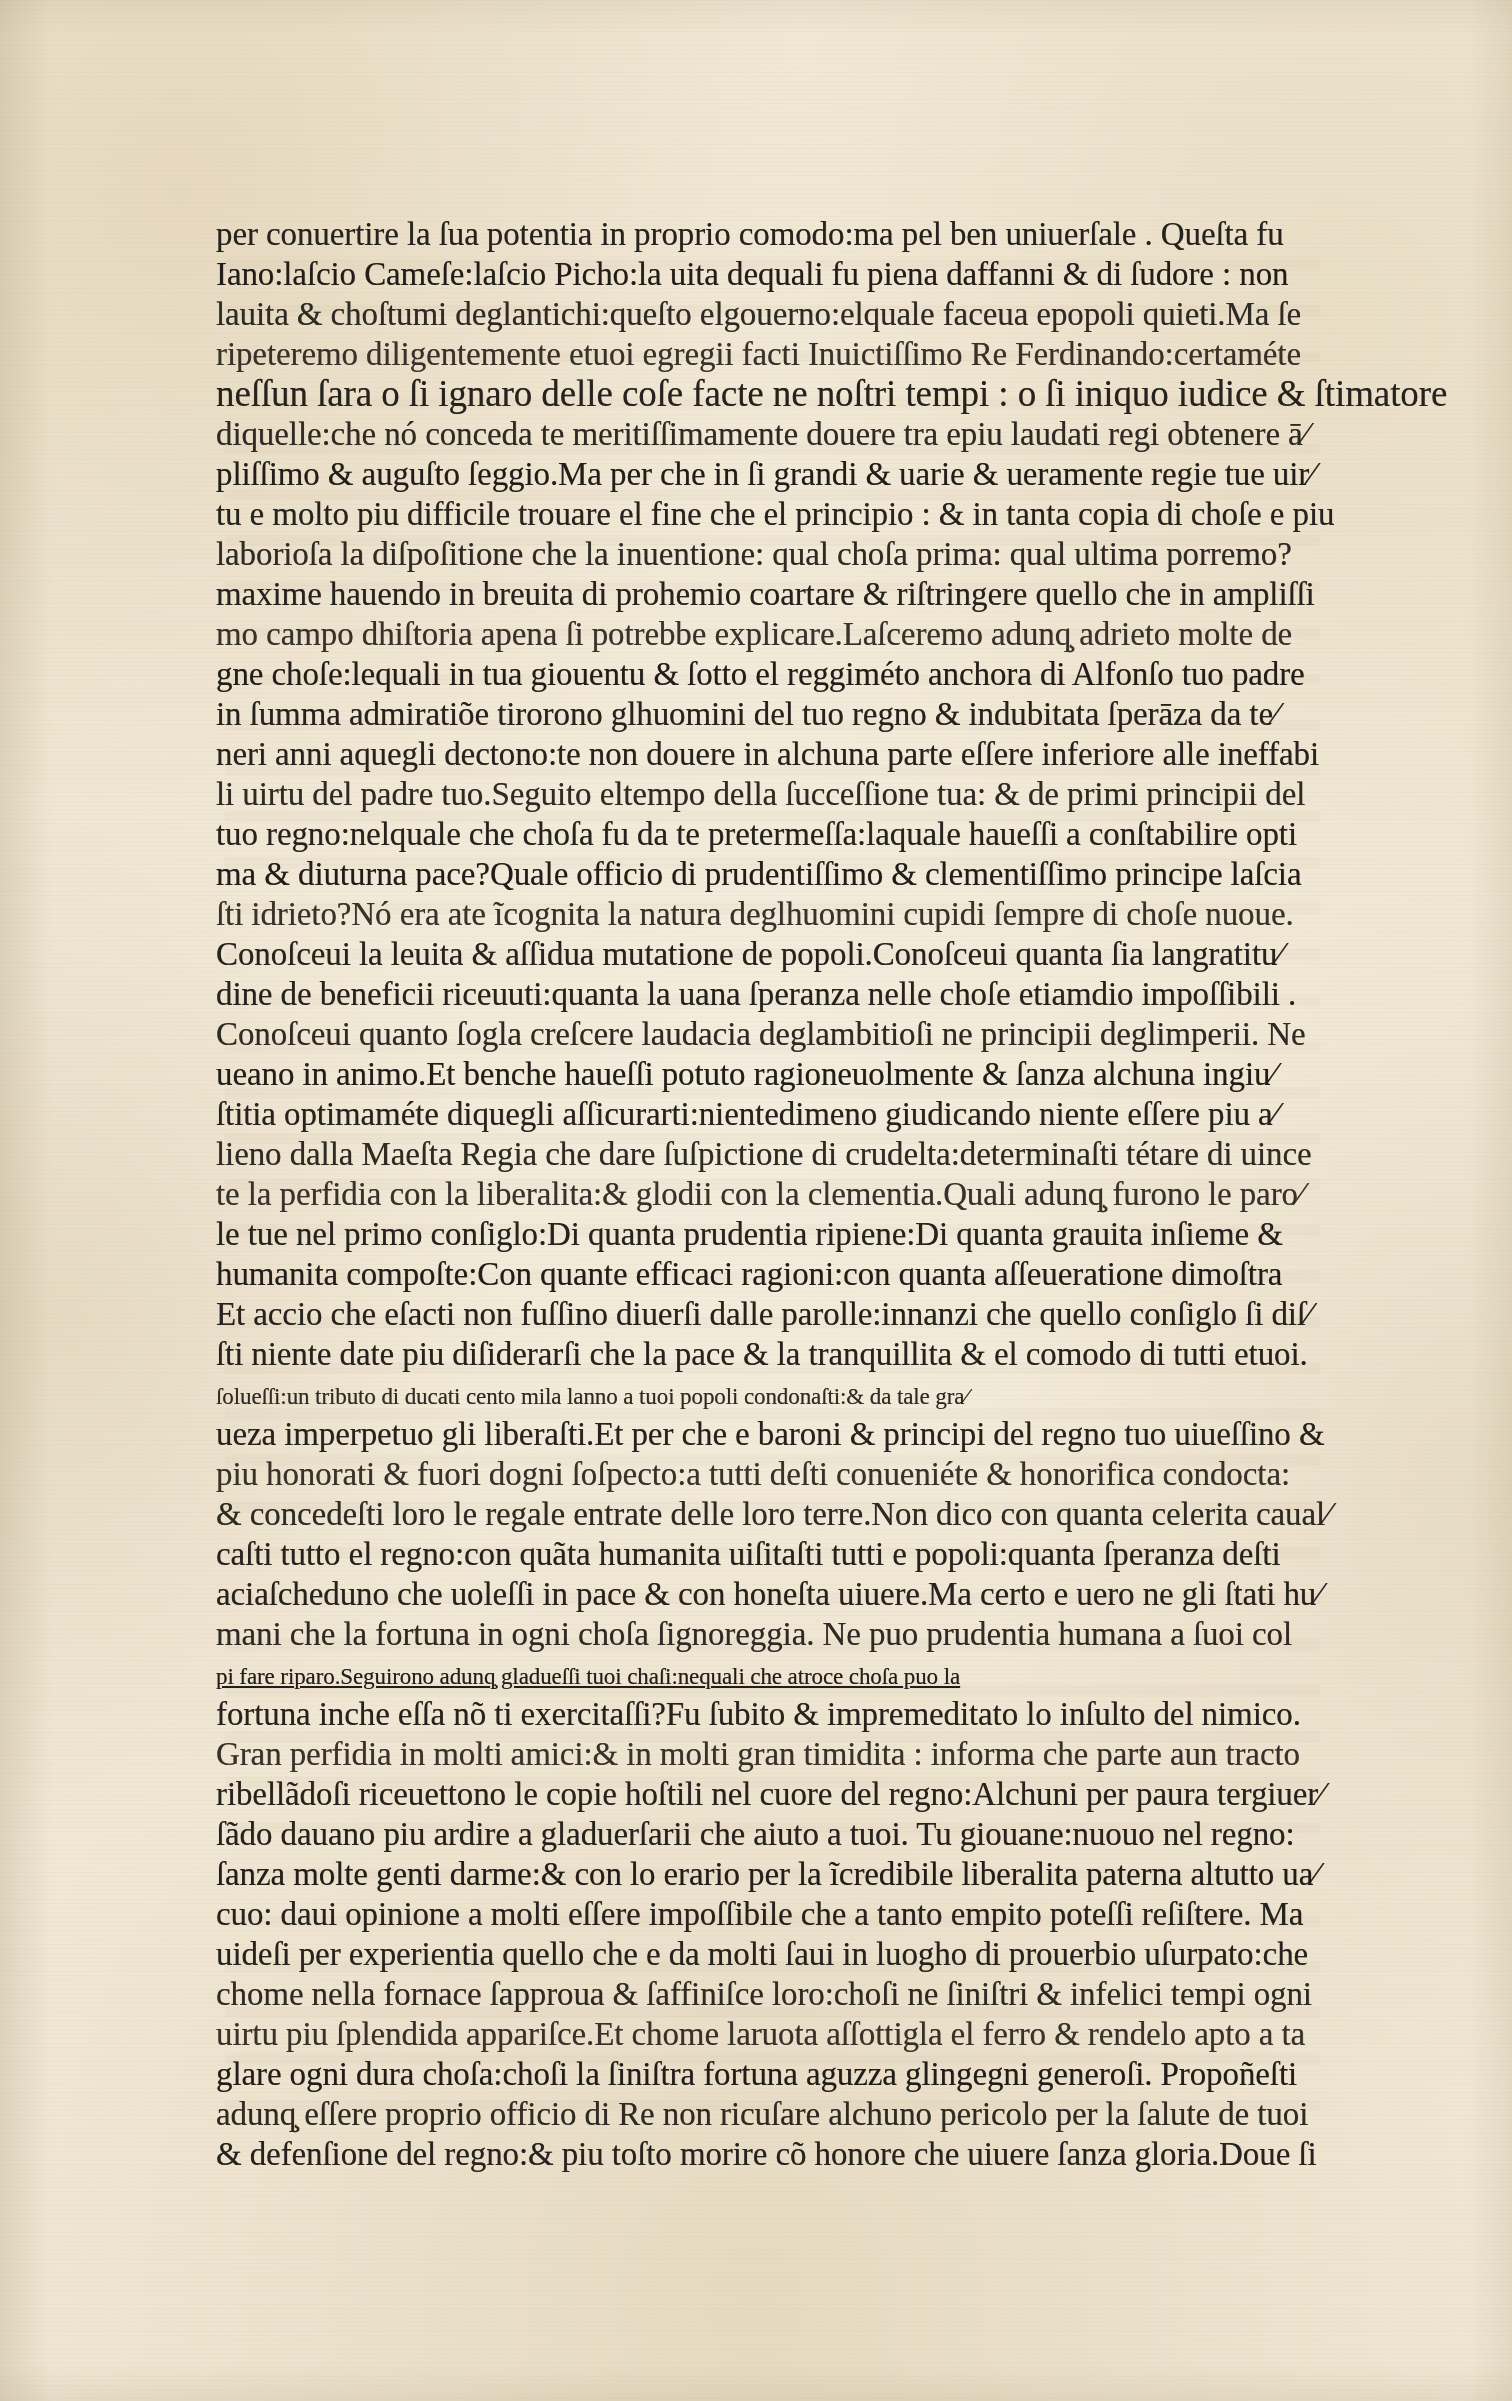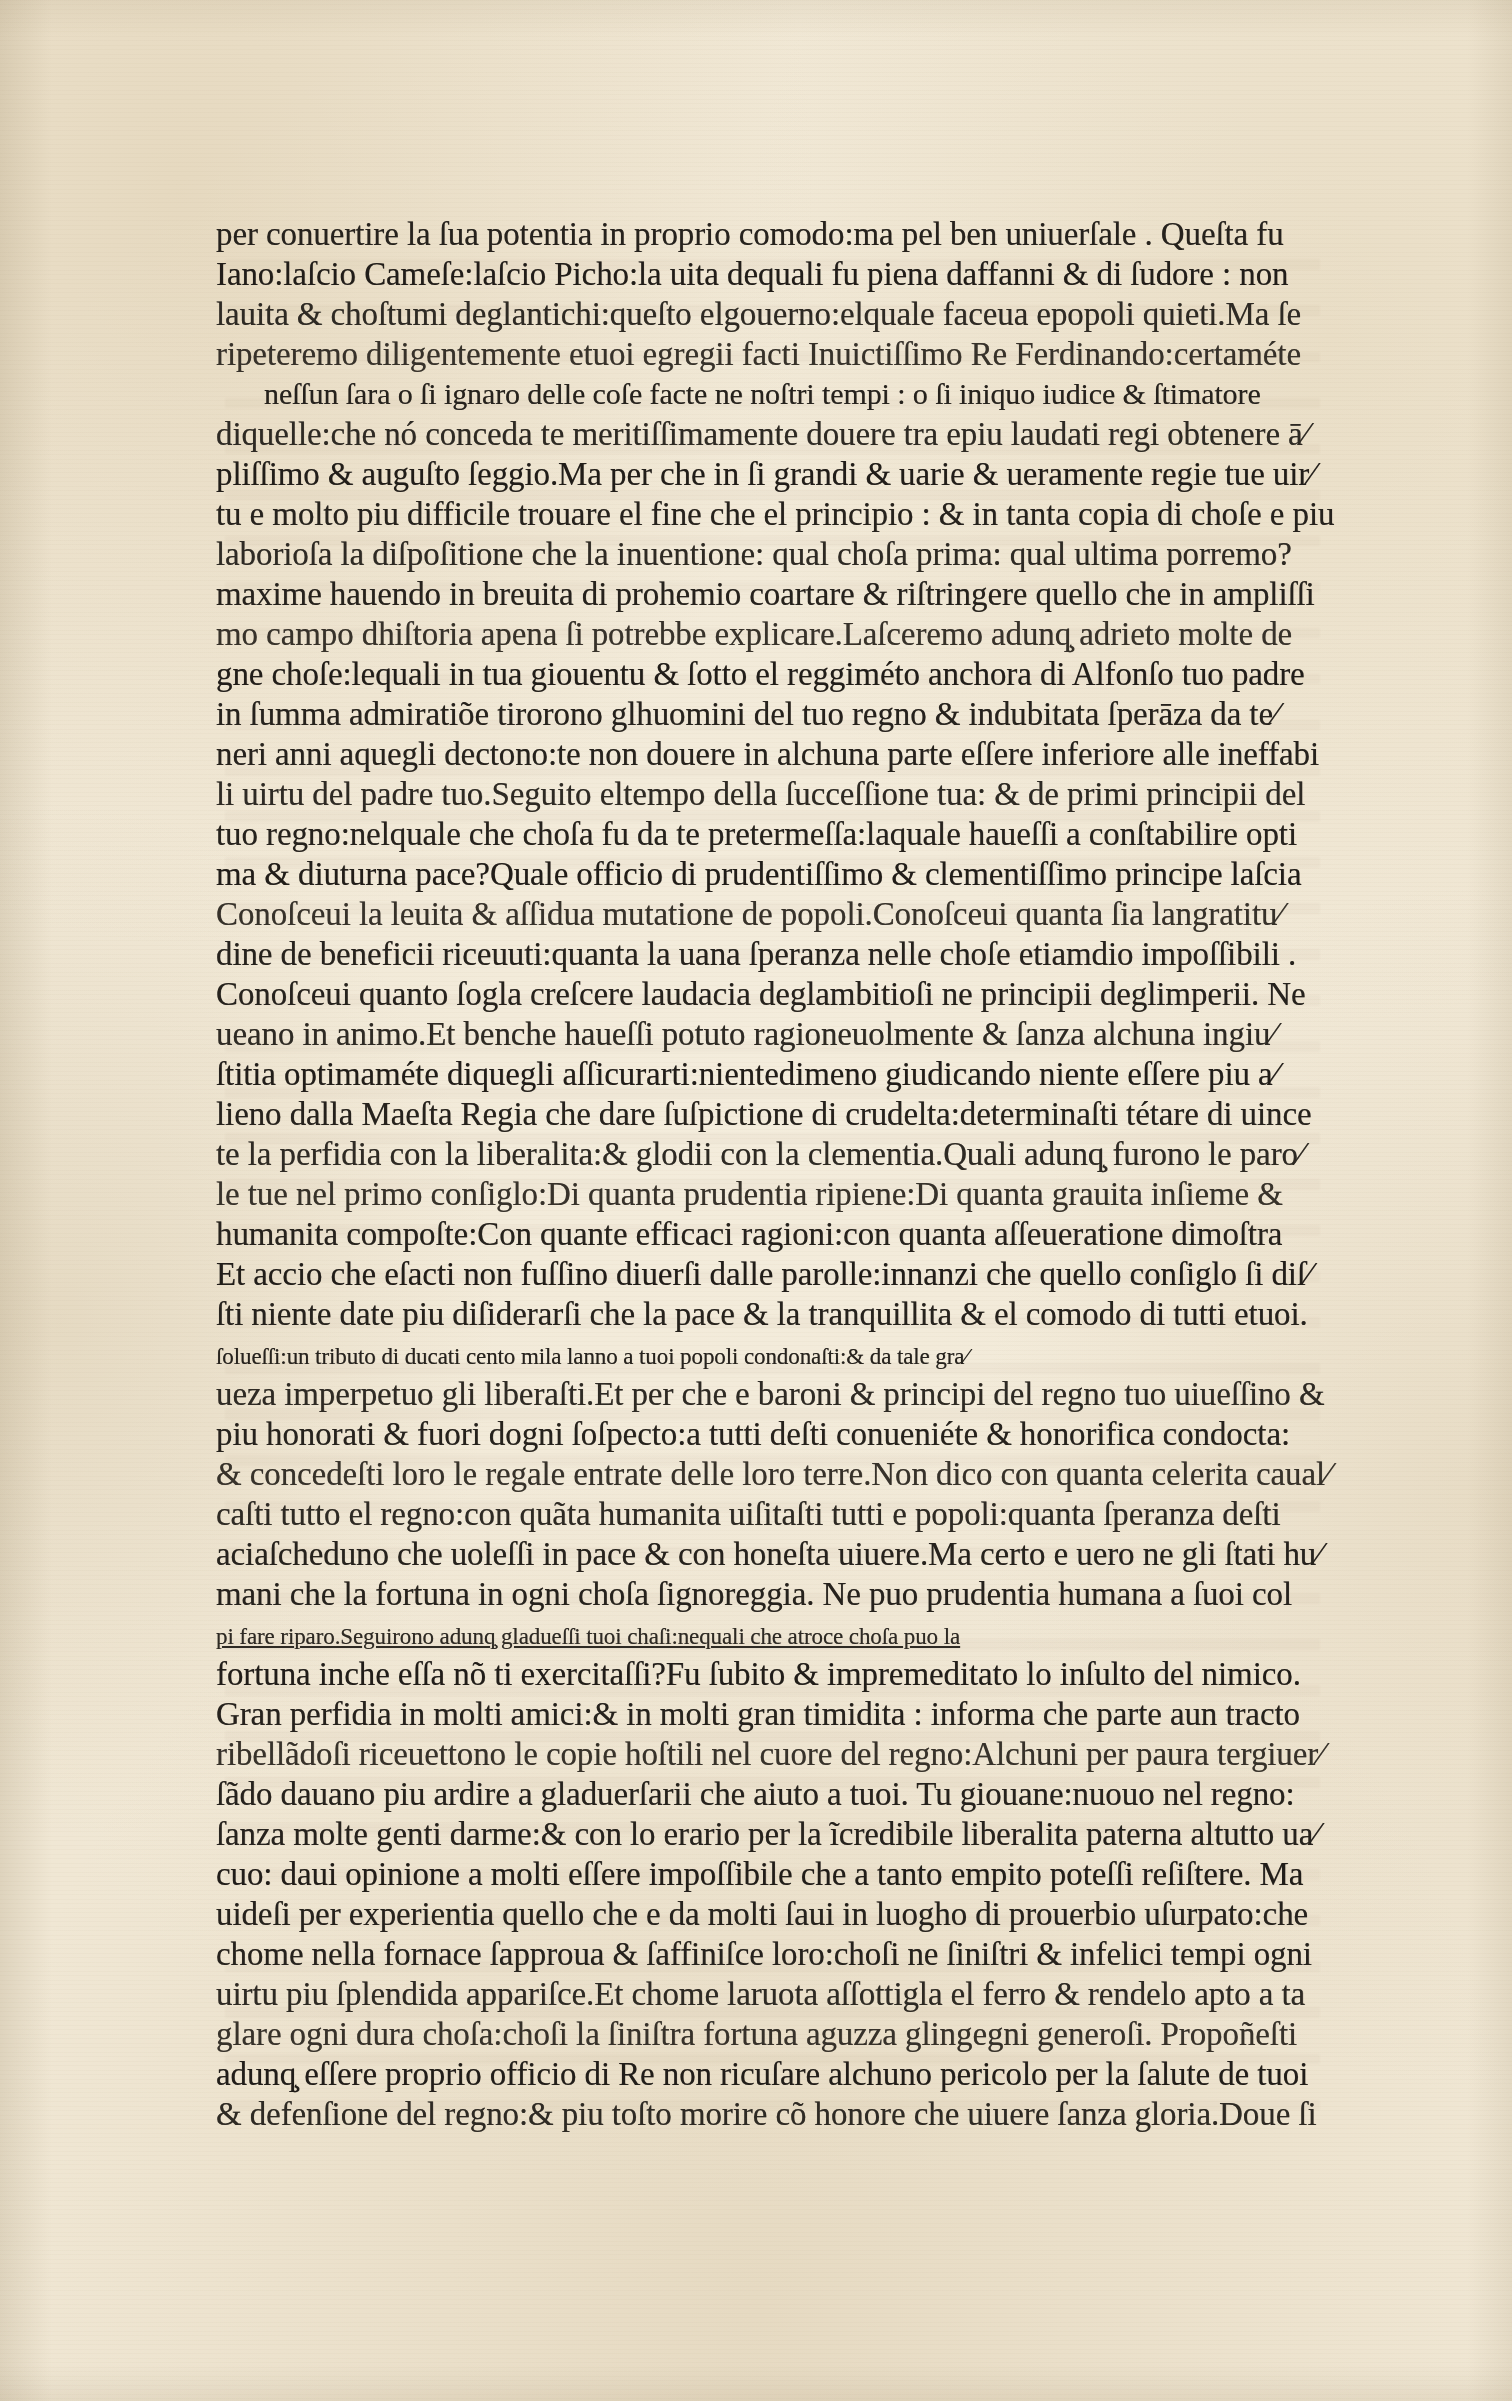--- a/index.html
+++ b/index.html
@@ -112,33 +112,34 @@
 
   <div id="page-edges"></div>
   <div id="showthrough"></div>
 
   <div id="textblock">
 
     <div class="line"><span class="txt" style="font-size: 33px;">per conuertire la ſua potentia in proprio comodo:ma pel ben  uniuerſale . Queſta fu</span></div>
     <div class="line"><span class="txt" style="font-size: 33px;">Iano:laſcio Cameſe:laſcio Picho:la uita dequali fu piena daffanni &amp; di ſudore : non</span></div>
     <div class="line"><span class="txt" style="font-size: 33px;">lauita &amp; choſtumi deglantichi:queſto elgouerno:elquale faceua epopoli quieti.Ma ſe</span></div>
     <div class="line"><span class="txt" style="font-size: 33px;">ripeteremo diligentemente etuoi egregii facti Inuictiſſimo Re Ferdinando:certaméte</span></div>
-    <div class="line"><span class="txt" style="font-size: 30px; margin-left: 48px;">neſſun ſara o ſi ignaro delle coſe facte ne noſtri tempi : o ſi iniquo iudice &amp; ſtimatore</span></div>
+    <div class="line"><span class="txt" style="font-size: 37px;">neſſun ſara o ſi ignaro delle coſe facte ne noſtri tempi : o ſi iniquo iudice &amp; ſtimatore</span></div>
     <div class="line"><span class="txt" style="font-size: 33px;">diquelle:che nó conceda te meritiſſimamente douere tra epiu laudati  regi obtenere ā⁄</span></div>
     <div class="line"><span class="txt" style="font-size: 33px;">pliſſimo &amp; auguſto ſeggio.Ma per che in ſi grandi &amp; uarie &amp; ueramente regie tue uir⁄</span></div>
     <div class="line"><span class="txt" style="font-size: 33px;">tu e molto piu difficile trouare el fine che el principio : &amp; in tanta copia di choſe e piu</span></div>
     <div class="line"><span class="txt" style="font-size: 33px;">laborioſa la diſpoſitione che la inuentione: qual choſa prima: qual ultima porremo?</span></div>
     <div class="line"><span class="txt" style="font-size: 33px;">maxime hauendo in breuita di prohemio coartare &amp; riſtringere quello che in ampliſſi</span></div>
     <div class="line"><span class="txt" style="font-size: 33px;">mo campo dhiſtoria apena ſi potrebbe explicare.Laſceremo adunq̧ adrieto molte de</span></div>
     <div class="line"><span class="txt" style="font-size: 33px;">gne choſe:lequali in tua giouentu &amp; ſotto el reggiméto anchora di Alfonſo tuo padre</span></div>
     <div class="line"><span class="txt" style="font-size: 33px;">in  ſumma admiratiõe tirorono glhuomini del tuo regno &amp; indubitata ſperāza da te⁄</span></div>
     <div class="line"><span class="txt" style="font-size: 33px;">neri anni aquegli dectono:te non douere in alchuna parte eſſere inferiore alle ineffabi</span></div>
     <div class="line"><span class="txt" style="font-size: 33px;">li uirtu del padre tuo.Seguito eltempo della ſucceſſione tua: &amp; de primi principii del</span></div>
     <div class="line"><span class="txt" style="font-size: 33px;">tuo regno:nelquale che choſa fu da te pretermeſſa:laquale haueſſi a conſtabilire opti</span></div>
     <div class="line"><span class="txt" style="font-size: 33px;">ma &amp; diuturna pace?Quale officio di prudentiſſimo &amp; clementiſſimo principe laſcia</span></div>
+    <div class="line"><span class="txt" style="font-size: 33px;">ſti idrieto?Nó era ate ĩcognita la natura deglhuomini cupidi ſempre di choſe nuoue.</span></div>
     <div class="line"><span class="txt" style="font-size: 33px;">Conoſceui la leuita &amp; aſſidua mutatione de popoli.Conoſceui quanta ſia langratitu⁄</span></div>
     <div class="line"><span class="txt" style="font-size: 33px;">dine de beneficii riceuuti:quanta la uana ſperanza nelle choſe etiamdio impoſſibili .</span></div>
     <div class="line"><span class="txt" style="font-size: 33px;">Conoſceui quanto ſogla creſcere laudacia deglambitioſi ne principii deglimperii. Ne</span></div>
     <div class="line"><span class="txt" style="font-size: 33px;">ueano in animo.Et benche haueſſi potuto ragioneuolmente &amp; ſanza alchuna ingiu⁄</span></div>
     <div class="line"><span class="txt" style="font-size: 33px;">ſtitia optimaméte diquegli aſſicurarti:nientedimeno giudicando niente eſſere piu a⁄</span></div>
     <div class="line"><span class="txt" style="font-size: 33px;">lieno dalla Maeſta Regia che dare ſuſpictione di crudelta:determinaſti tétare di uince</span></div>
     <div class="line"><span class="txt" style="font-size: 33px;">te la perfidia con la liberalita:&amp; glodii con la clementia.Quali adunq̧ furono le paro⁄</span></div>
     <div class="line"><span class="txt" style="font-size: 33px;">le tue nel primo conſiglo:Di quanta prudentia ripiene:Di quanta grauita inſieme &amp;</span></div>
     <div class="line"><span class="txt" style="font-size: 33px;">humanita compoſte:Con quante efficaci ragioni:con quanta aſſeueratione dimoſtra</span></div>
     <div class="line"><span class="txt" style="font-size: 33px;">Et accio che eſacti non fuſſino diuerſi dalle parolle:innanzi che quello conſiglo ſi diſ⁄</span></div>

